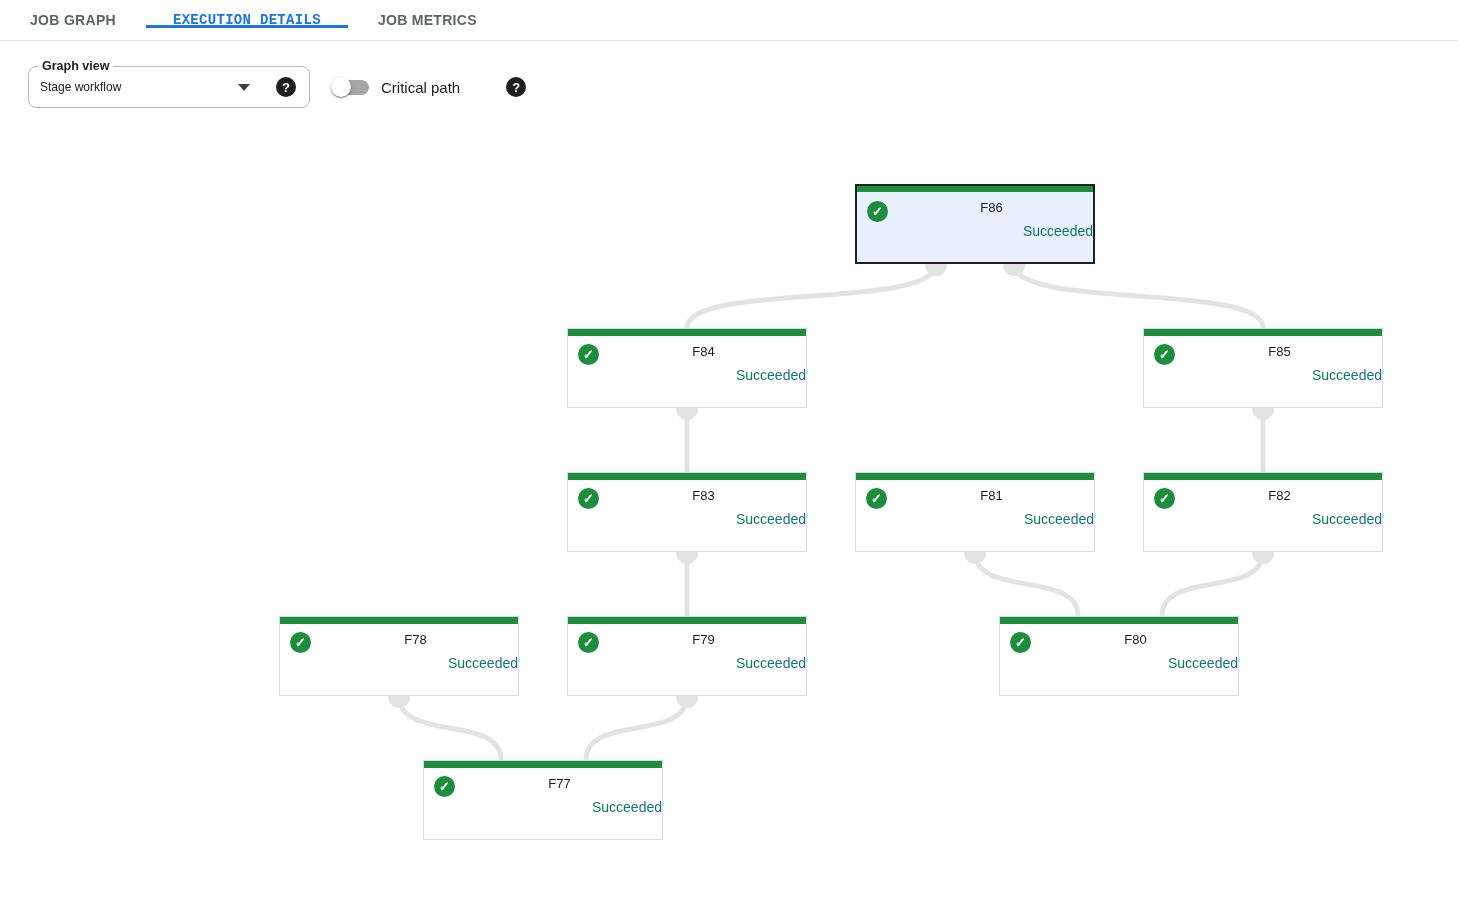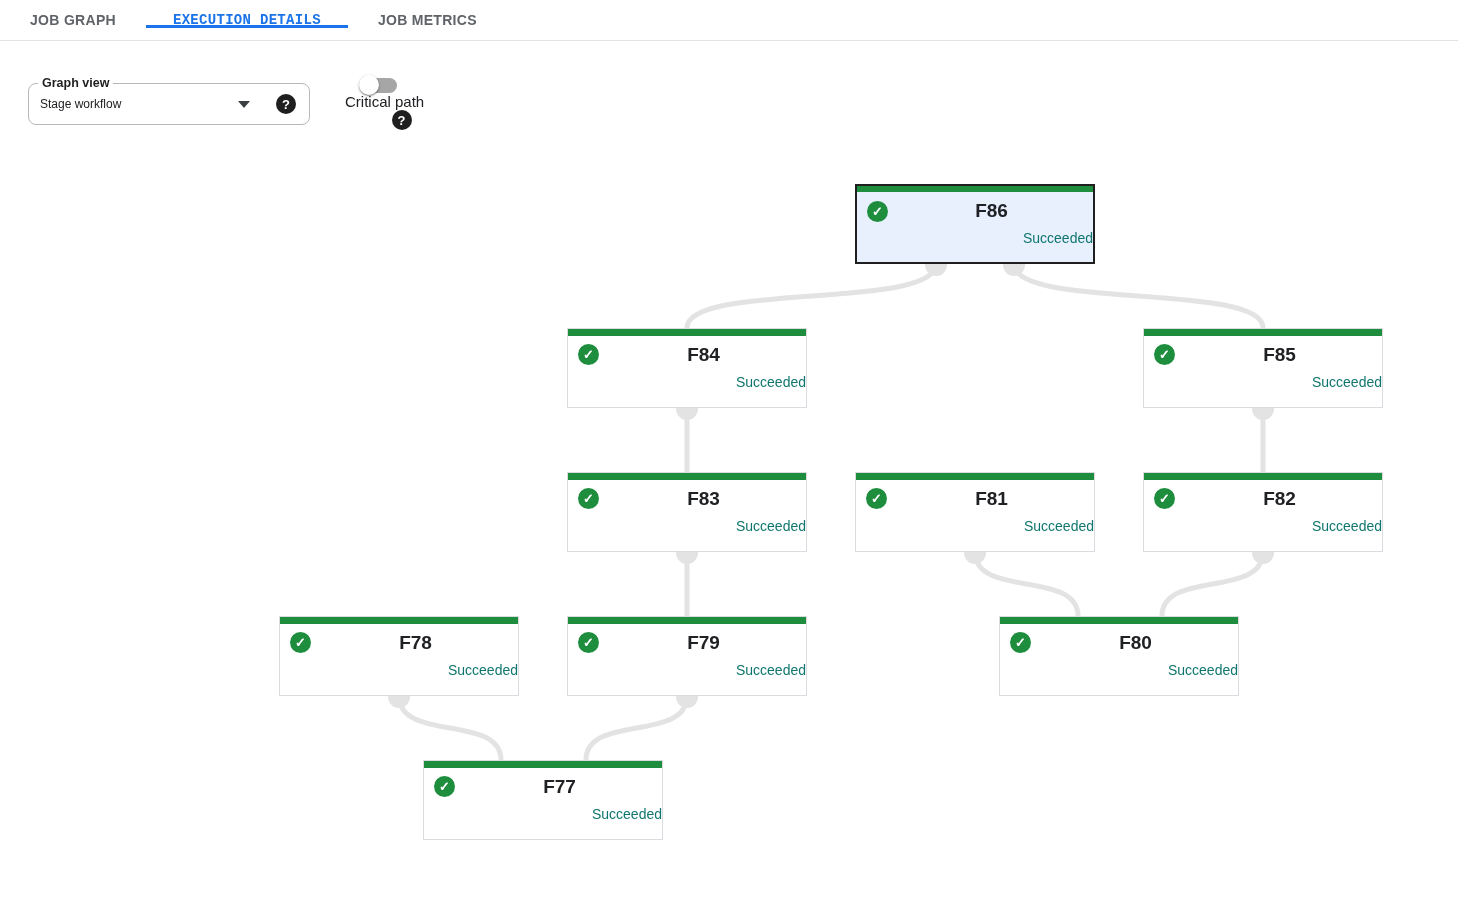--- a/index.html
+++ b/index.html
@@ -20,21 +20,21 @@
     padding:0 27px;cursor:pointer;position:relative;
     font-size:14px;font-weight:bold;letter-spacing:.3px;color:#5f6368;
     margin-left:3px;
   }
   .tab.active{color:#1a73e8;font-family:Liberation Mono, monospace;}
   .tab.active::after{
     content:"";position:absolute;left:0;right:0;bottom:0;height:3px;background:#1a73e8;
   }
   
   .controls{
-    position:absolute;left:28px;top:78px;display:flex;align-items:center;z-index:5;
+    position:absolute;left:28px;top:66px;display:flex;z-index:5;
   }
   .select-field{
     position:relative;width:282px;height:42px;box-sizing:border-box;
     border:1px solid #b6b9b7;border-radius:8px;background:#fff;
     display:flex;align-items:center;cursor:pointer;
   }
   .select-field .field-label{
     position:absolute;top:-9px;left:9px;background:#fff;padding:0 4px;
     font-size:12.5px;font-weight:bold;color:#1f1f1f;line-height:17px;
   }
@@ -44,21 +44,21 @@
   .caret-down{
     width:0;height:0;border-left:6px solid transparent;border-right:6px solid transparent;
     border-top:7px solid #3c4043;margin-right:26px;
   }
   .help-circle{
     width:20px;height:20px;border-radius:50%;background:#1f1f1f;color:#fff;
     display:flex;align-items:center;justify-content:center;
     font-size:13px;font-weight:bold;flex:none;cursor:pointer;user-select:none;
   }
   .select-field .help-circle{margin-right:13px;}
-  .toggle-group{display:flex;align-items:center;margin-left:23px;flex-direction:column;}
+  .toggle-group{display:flex;align-items:center;margin-left:23px;}
   .toggle{
     position:relative;width:36px;height:15px;border-radius:8px;background:#a6a6a6;
     cursor:pointer;flex:none;
   }
   .toggle .thumb{
     position:absolute;left:-2px;top:-3px;width:20px;height:20px;border-radius:50%;
     background:#fff;box-shadow:0 1px 1px rgba(0,0,0,.35),0 1px 3px rgba(0,0,0,.25);
   }
   .toggle-label{margin-left:12px;font-size:15px;color:#202124;}
   .toggle-group .help-circle{margin-left:46px;}
@@ -70,21 +70,21 @@
     background:#ffffff;border:1px solid #dadce0;z-index:2;cursor:pointer;
   }
   .node.selected{background:#e8f0fe;border:2px solid #1f1f1f;}
   .node .bar{height:7px;background:#1e8e3e;}
   .node.selected .bar{height:6px;}
   .node .check{
     position:absolute;left:10px;top:15px;width:21px;height:21px;border-radius:50%;
     background:#1e8e3e;color:#fff;display:flex;align-items:center;justify-content:center;
     font-size:13px;font-weight:bold;
   }
-  .node .title{margin-top:8px;text-align:center;font-size:19px;font-weight:bold;color:#202124;padding-left:33px;}
+  .node .title{margin-top:8px;text-align:center;font-size:13px;font-weight:normal;color:#202124;padding-left:33px;}
   .node .status{margin-top:8px;text-align:right;font-size:14px;color:#0f766e;}
 </style>
 </head>
 <body>
 
 <div class="tabbar">
   <div class="tab">
     <span>JOB GRAPH</span>
   </div>
   <div class="tab active">

